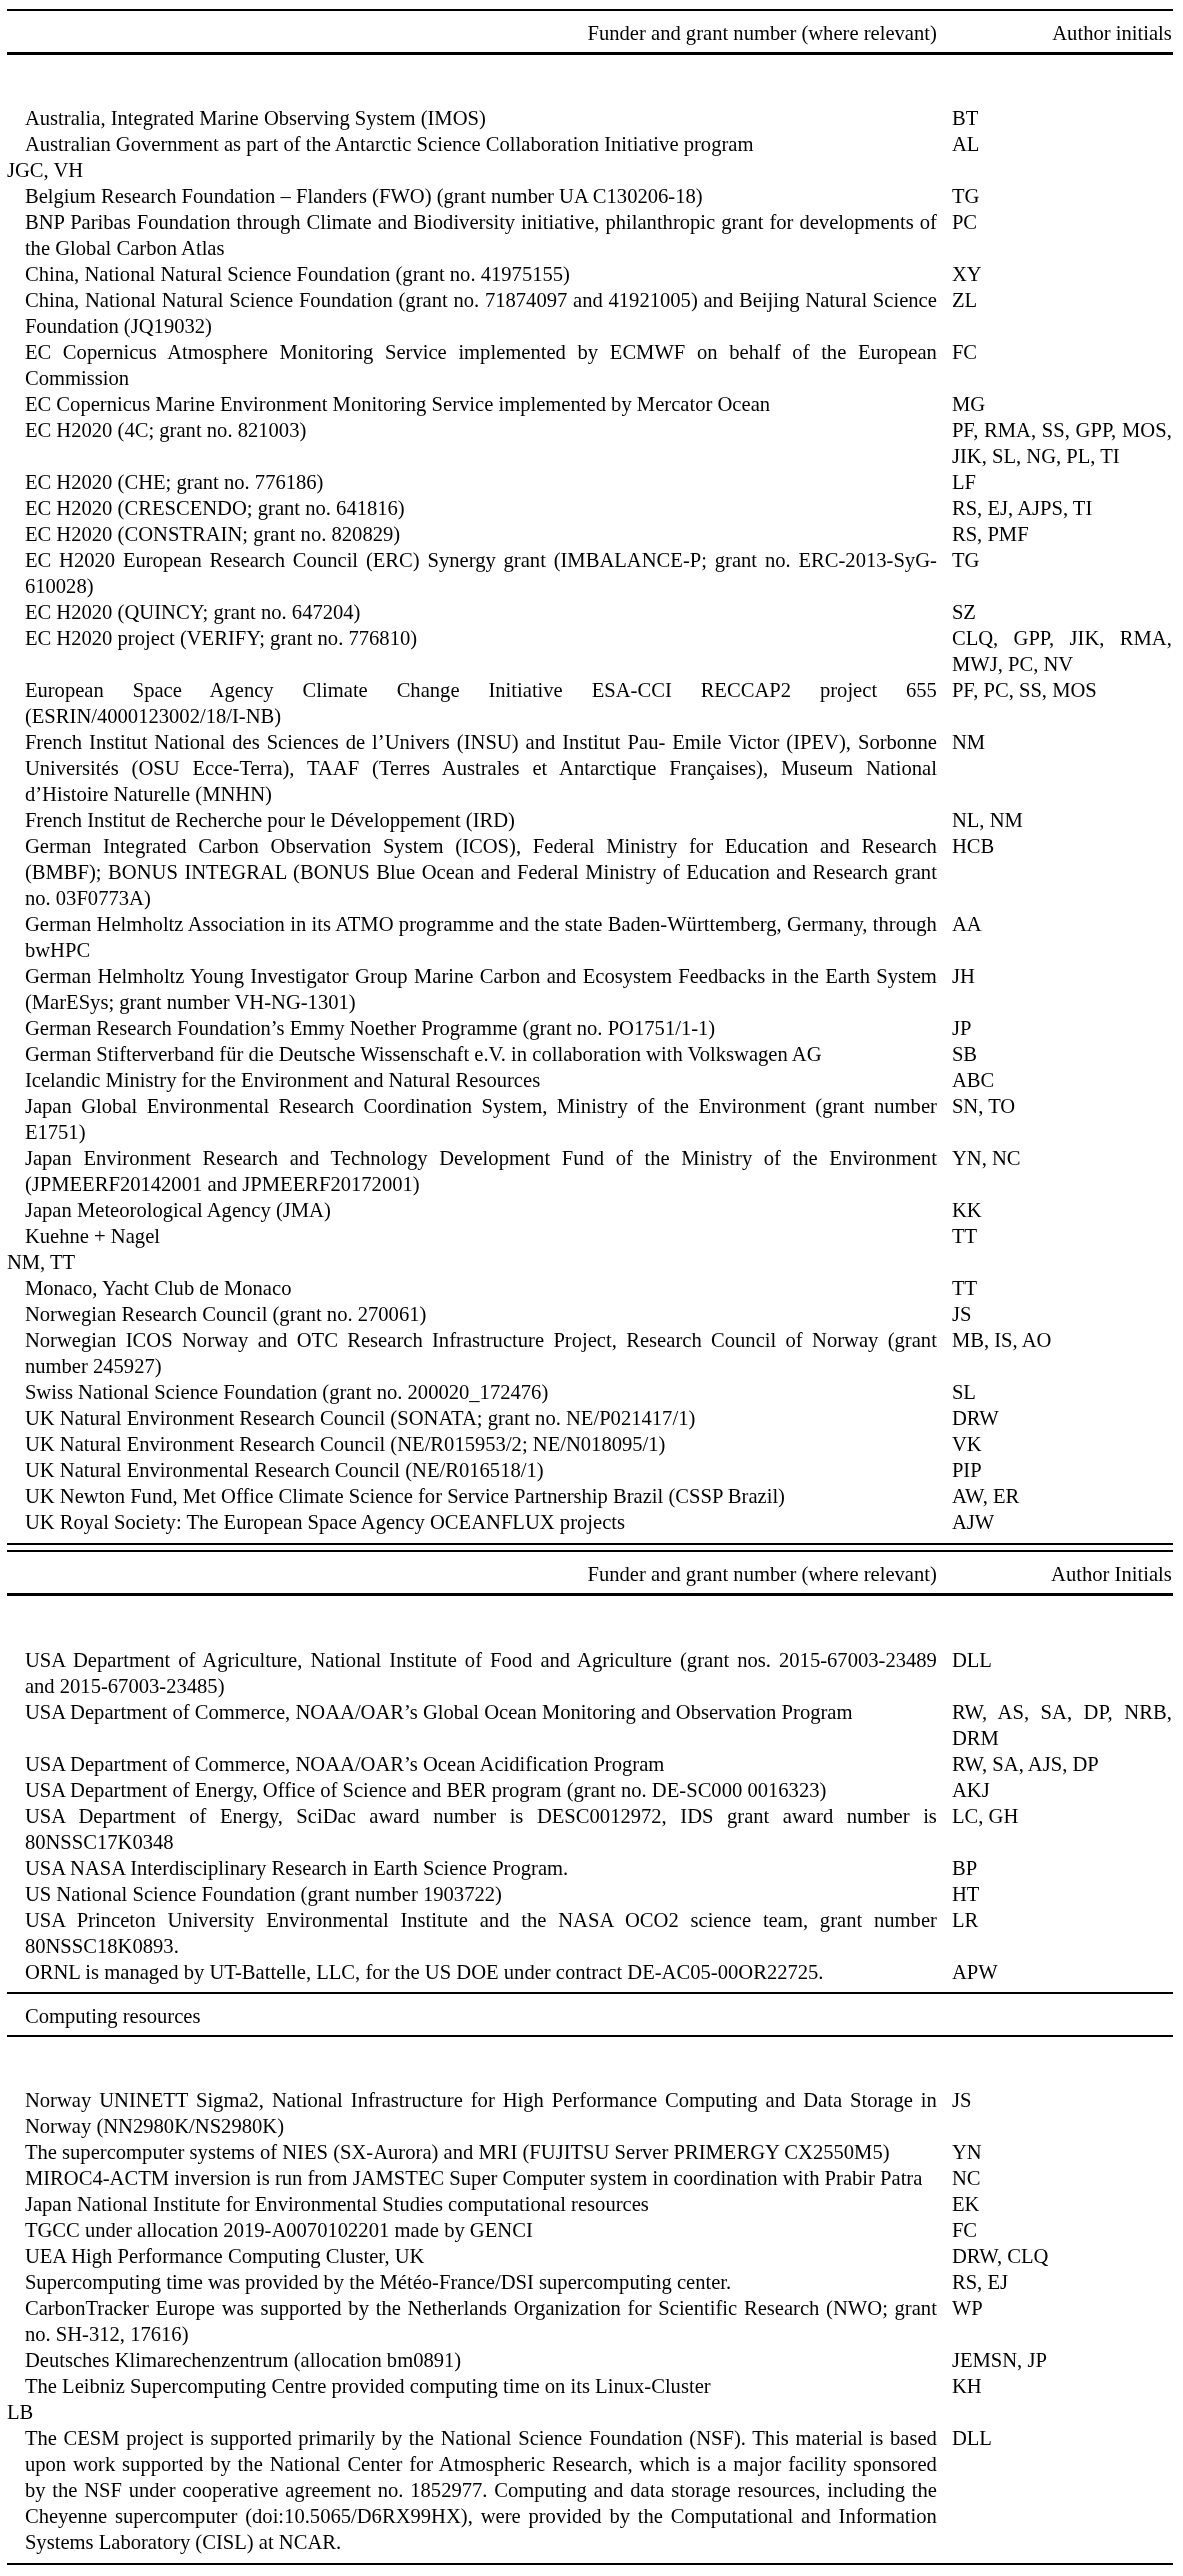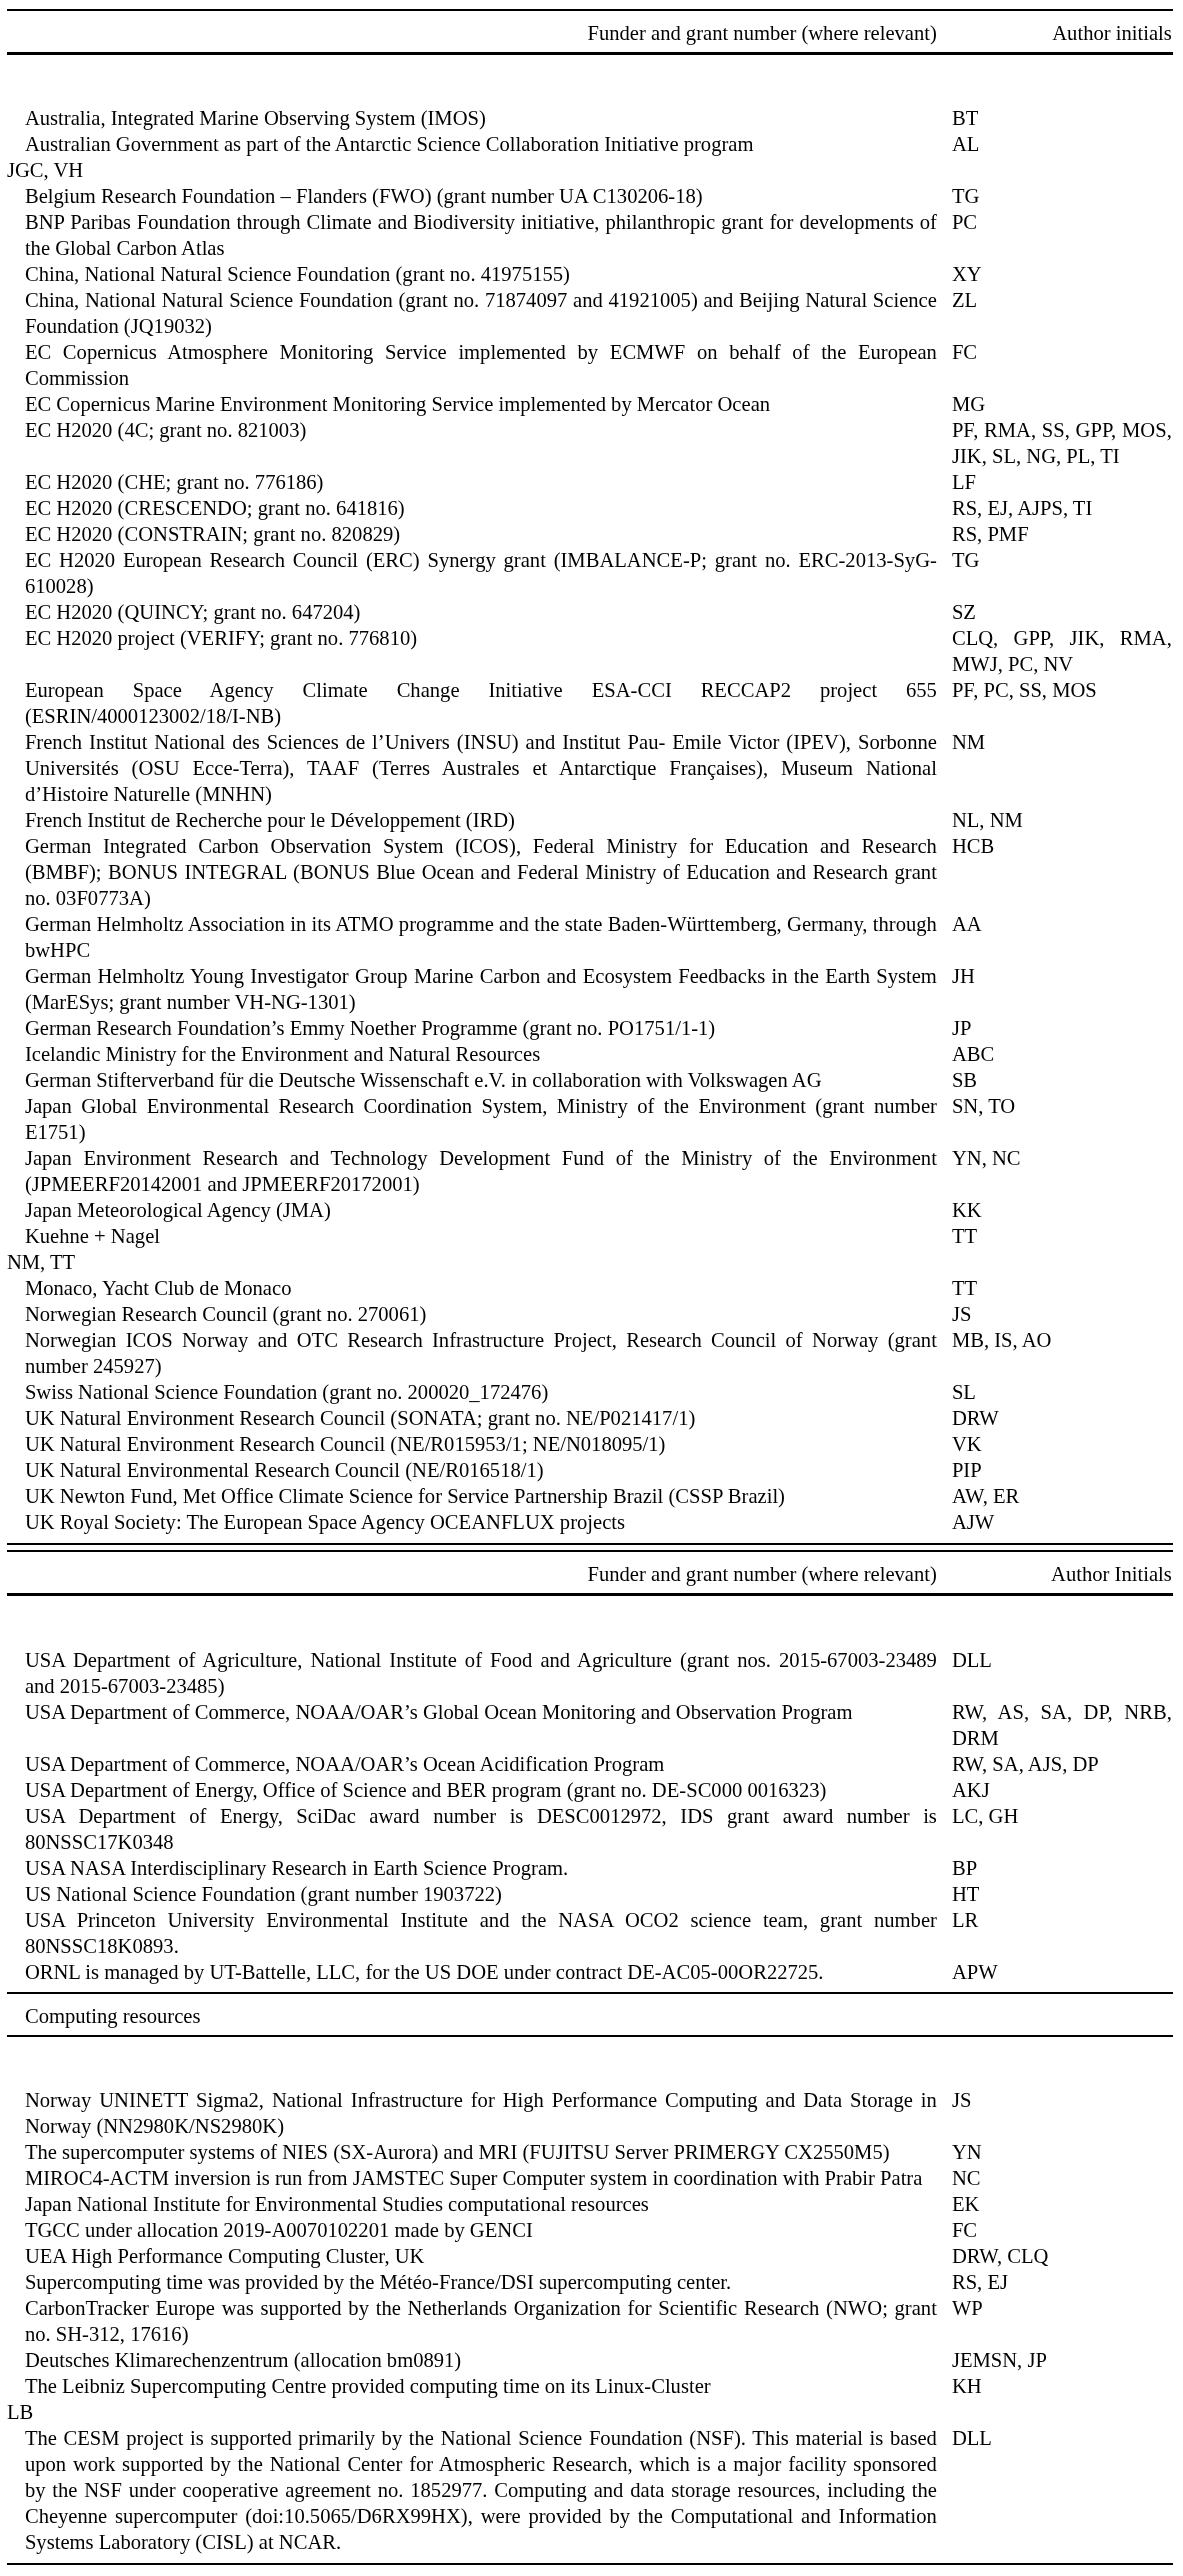--- a/index.html
+++ b/index.html
@@ -186,30 +186,30 @@
     <div class="cell-funder">German Helmholtz Young Investigator Group Marine Carbon and Ecosystem Feedbacks in the Earth System (MarESys; grant number VH-NG-1301)</div>
     <div class="cell-initials">JH</div>
   </div>
 
   <div class="trow">
     <div class="cell-funder">German Research Foundation’s Emmy Noether Programme (grant no. PO1751/1-1)</div>
     <div class="cell-initials">JP</div>
   </div>
 
   <div class="trow">
+    <div class="cell-funder">German Stifterverband für die Deutsche Wissenschaft e.V. in collaboration with Volkswagen AG</div>
+    <div class="cell-initials">SB</div>
+  </div>
+
+  <div class="trow">
     <div class="cell-funder">Icelandic Ministry for the Environment and Natural Resources</div>
     <div class="cell-initials">ABC</div>
   </div>
 
   <div class="trow">
-    <div class="cell-funder">German Stifterverband für die Deutsche Wissenschaft e.V. in collaboration with Volkswagen AG</div>
-    <div class="cell-initials">SB</div>
-  </div>
-
-  <div class="trow">
     <div class="cell-funder">Japan Global Environmental Research Coordination System, Ministry of the Environment (grant number E1751)</div>
     <div class="cell-initials">SN, TO</div>
   </div>
 
   <div class="trow">
     <div class="cell-funder">Japan Environment Research and Technology Development Fund of the Ministry of the Environment (JPMEERF20142001 and JPMEERF20172001)</div>
     <div class="cell-initials">YN, NC</div>
   </div>
 
   <div class="trow">
@@ -245,21 +245,21 @@
     <div class="cell-funder">Swiss National Science Foundation (grant no. 200020_172476)</div>
     <div class="cell-initials">SL</div>
   </div>
 
   <div class="trow">
     <div class="cell-funder">UK Natural Environment Research Council (SONATA; grant no. NE/P021417/1)</div>
     <div class="cell-initials">DRW</div>
   </div>
 
   <div class="trow">
-    <div class="cell-funder">UK Natural Environment Research Council (NE/R015953/1; NE/N018095/1)</div>
+    <div class="cell-funder">UK Natural Environment Research Council (NE/R015953/2; NE/N018095/1)</div>
     <div class="cell-initials">VK</div>
   </div>
 
   <div class="trow">
     <div class="cell-funder">UK Natural Environmental Research Council (NE/R016518/1)</div>
     <div class="cell-initials">PIP</div>
   </div>
 
   <div class="trow">
     <div class="cell-funder">UK Newton Fund, Met Office Climate Science for Service Partnership Brazil (CSSP Brazil)</div>

